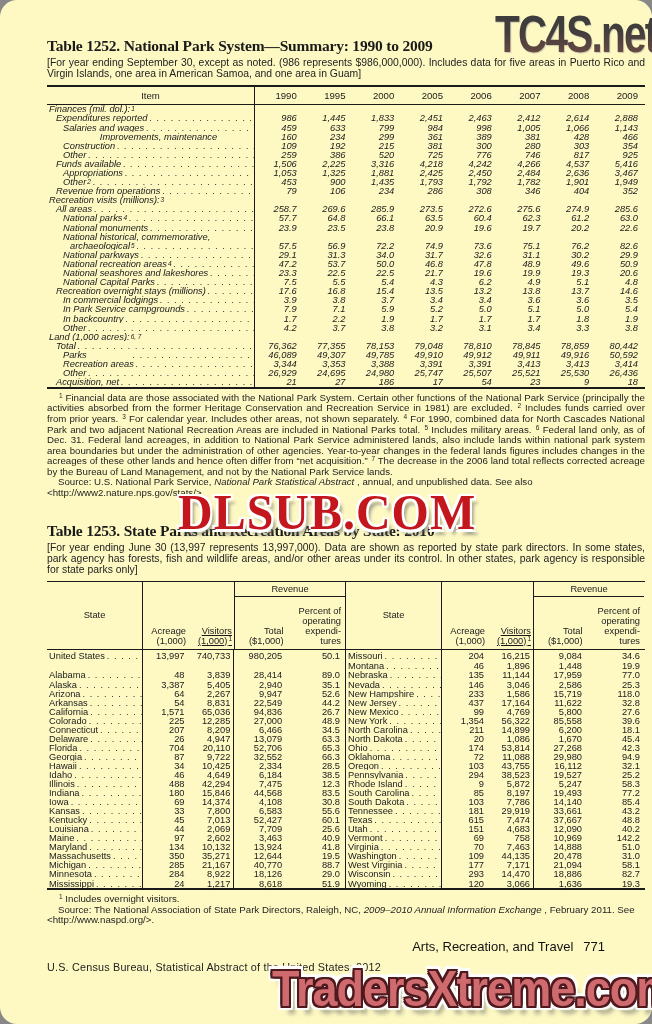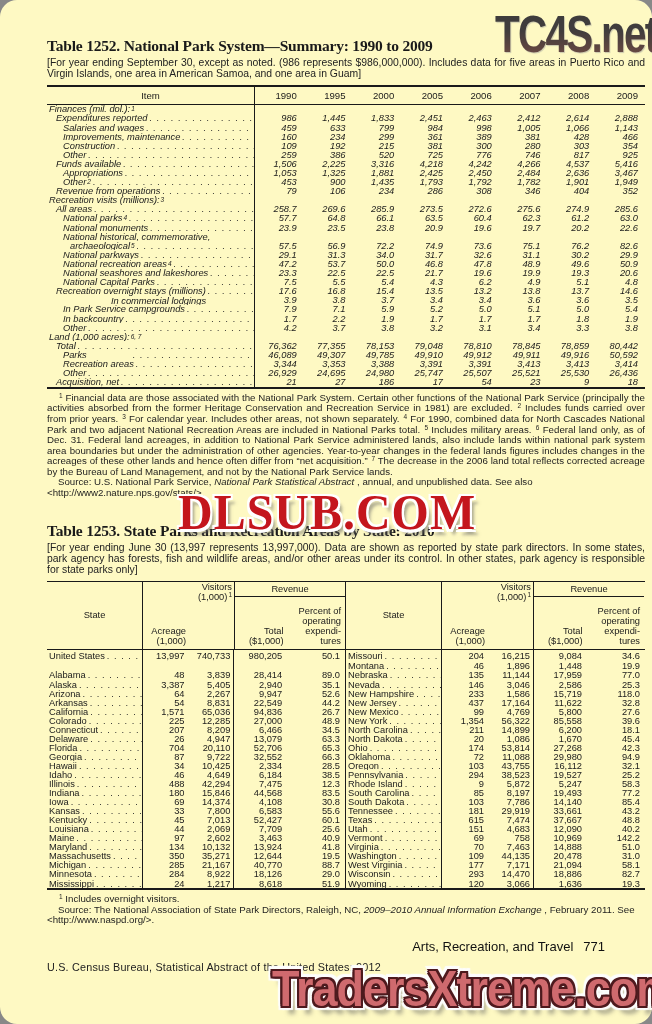--- a/index.html
+++ b/index.html
@@ -42,21 +42,21 @@
   .src { font-size:9.7px; line-height:10.6px; text-indent:11px; color:#1d1d1d; }
   .it { font-style:italic; }
 
   
   .t1253 { border-top:1.5px solid #1a1a1a; border-bottom:2px solid #1a1a1a; font-size:9.3px; margin-top:4px; }
   .t1253-head { display:flex; height:68px; border-bottom:1.5px solid #1a1a1a; }
   .half-h { width:299px; display:flex; }
   .half-h.left { border-right:1px solid #1a1a1a; }
   .h-state { width:96px; border-right:1px solid #1a1a1a; display:flex; align-items:center; justify-content:center; }
   .h-acre  { width:47px; display:flex; align-items:flex-end; justify-content:flex-end; padding:0 4px 3px 0; }
-  .h-vis   { width:45px; display:flex; justify-content:flex-end; padding:0 3px 3px 0; }
+  .h-vis   { width:45px; display:flex; align-items:flex-end; justify-content:flex-end; padding:0 3px 3px 0;text-decoration:underline; }
   .h-rev   { width:111px; border-left:1px solid #1a1a1a; display:flex; flex-direction:column; margin-left:-1px; }
   .rev-t   { height:15px; border-bottom:1px solid #1a1a1a; text-align:center; line-height:14px; }
   .rev-cols{ flex:1; display:flex; }
   .h-total { width:53px; display:flex; align-items:flex-end; justify-content:flex-end; padding:0 4px 3px 0; }
   .h-pct   { width:58px; display:flex; align-items:flex-end; justify-content:flex-end; padding:0 4px 3px 0; }
   .pre { white-space:pre-line; text-align:right; line-height:10px; }
   .t1253 .drow { display:flex; height:9.05px; align-items:stretch; }
   .t1253 .drow.tall { height:12px; }
   .half-r { width:299px; display:flex; align-items:center; }
   .half-r.left { border-right:1px solid #1a1a1a; }
@@ -153,21 +153,21 @@
             <span class="v">459</span>
             <span class="v">633</span>
             <span class="v">799</span>
             <span class="v">984</span>
             <span class="v">998</span>
             <span class="v">1,005</span>
             <span class="v">1,066</span>
             <span class="v">1,143</span>
           </div>
           <div class="row">
-            <div class="lbl" style="padding-left: 16px;">
+            <div class="lbl" style="padding-left: 16px; flex-direction: column;">
               <span class="txt">Improvements, maintenance</span>
               <span class="dots"></span>
             </div>
             <span class="v">160</span>
             <span class="v">234</span>
             <span class="v">299</span>
             <span class="v">361</span>
             <span class="v">389</span>
             <span class="v">381</span>
             <span class="v">428</span>
@@ -394,21 +394,21 @@
             <span class="v">17.6</span>
             <span class="v">16.8</span>
             <span class="v">15.4</span>
             <span class="v">13.5</span>
             <span class="v">13.2</span>
             <span class="v">13.8</span>
             <span class="v">13.7</span>
             <span class="v">14.6</span>
           </div>
           <div class="row">
-            <div class="lbl" style="padding-left: 16px; flex-direction: column;">
+            <div class="lbl" style="padding-left: 16px;">
               <span class="txt">In commercial lodgings</span>
               <span class="dots"></span>
             </div>
             <span class="v">3.9</span>
             <span class="v">3.8</span>
             <span class="v">3.7</span>
             <span class="v">3.4</span>
             <span class="v">3.4</span>
             <span class="v">3.6</span>
             <span class="v">3.6</span>

